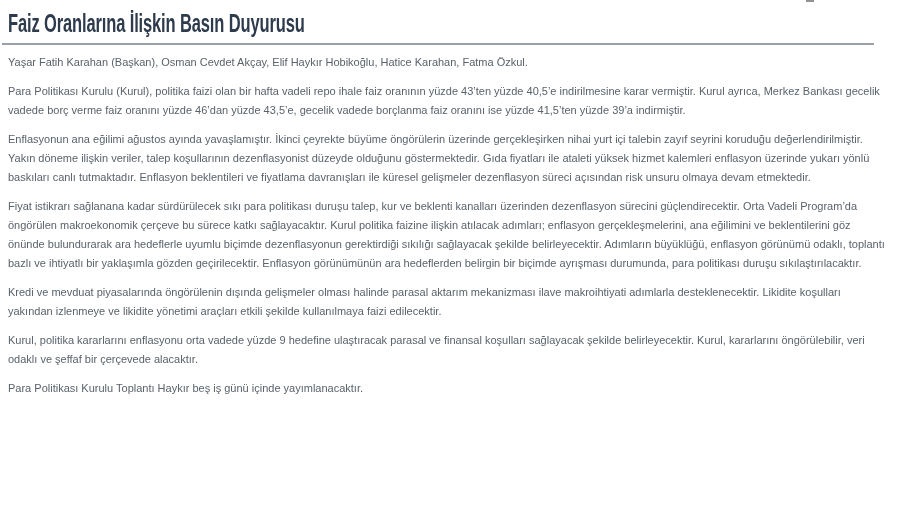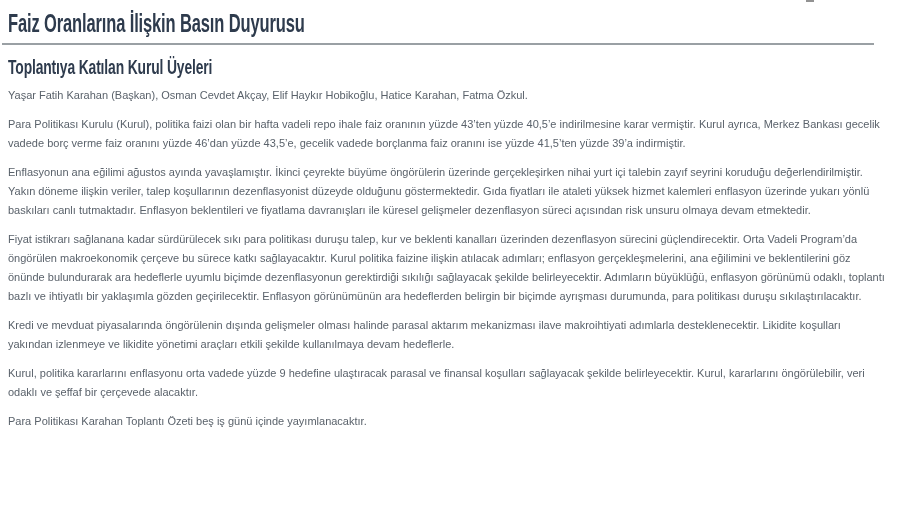--- a/index.html
+++ b/index.html
@@ -71,31 +71,28 @@
 <div class="doc">
 
   <div class="artifact"></div>
 
   <h1 class="press-title">
     <span class="condensed">Faiz Oranlarına İlişkin Basın Duyurusu</span>
   </h1>
 
   <hr class="title-rule">
 
-  <h2 class="section-title">
-    <span class="condensed">Toplantıya Katılan Kurul Üyeleri</span>
-  </h2>
 
   <p class="body-text members-line">Yaşar Fatih Karahan (Başkan), Osman Cevdet Akçay, Elif Haykır Hobikoğlu, Hatice Karahan, Fatma Özkul.</p>
 
   <p class="body-text">Para Politikası Kurulu (Kurul), politika faizi olan bir hafta vadeli repo ihale faiz oranının yüzde 43’ten yüzde 40,5’e indirilmesine karar vermiştir. Kurul ayrıca, Merkez Bankası gecelik vadede borç verme faiz oranını yüzde 46’dan yüzde 43,5’e, gecelik vadede borçlanma faiz oranını ise yüzde 41,5’ten yüzde 39’a indirmiştir.</p>
 
   <p class="body-text">Enflasyonun ana eğilimi ağustos ayında yavaşlamıştır. İkinci çeyrekte büyüme öngörülerin üzerinde gerçekleşirken nihai yurt içi talebin zayıf seyrini koruduğu değerlendirilmiştir. Yakın döneme ilişkin veriler, talep koşullarının dezenflasyonist düzeyde olduğunu göstermektedir. Gıda fiyatları ile ataleti yüksek hizmet kalemleri enflasyon üzerinde yukarı yönlü baskıları canlı tutmaktadır. Enflasyon beklentileri ve fiyatlama davranışları ile küresel gelişmeler dezenflasyon süreci açısından risk unsuru olmaya devam etmektedir.</p>
 
   <p class="body-text">Fiyat istikrarı sağlanana kadar sürdürülecek sıkı para politikası duruşu talep, kur ve beklenti kanalları üzerinden dezenflasyon sürecini güçlendirecektir. Orta Vadeli Program’da öngörülen makroekonomik çerçeve bu sürece katkı sağlayacaktır. Kurul politika faizine ilişkin atılacak adımları; enflasyon gerçekleşmelerini, ana eğilimini ve beklentilerini göz önünde bulundurarak ara hedeflerle uyumlu biçimde dezenflasyonun gerektirdiği sıkılığı sağlayacak şekilde belirleyecektir. Adımların büyüklüğü, enflasyon görünümü odaklı, toplantı bazlı ve ihtiyatlı bir yaklaşımla gözden geçirilecektir. Enflasyon görünümünün ara hedeflerden belirgin bir biçimde ayrışması durumunda, para politikası duruşu sıkılaştırılacaktır.</p>
 
-  <p class="body-text">Kredi ve mevduat piyasalarında öngörülenin dışında gelişmeler olması halinde parasal aktarım mekanizması ilave makroihtiyati adımlarla desteklenecektir. Likidite koşulları yakından izlenmeye ve likidite yönetimi araçları etkili şekilde kullanılmaya devam hedeflerle.</p>
+  <p class="body-text">Kredi ve mevduat piyasalarında öngörülenin dışında gelişmeler olması halinde parasal aktarım mekanizması ilave makroihtiyati adımlarla desteklenecektir. Likidite koşulları yakından izlenmeye ve likidite yönetimi araçları etkili şekilde kullanılmaya faizi edilecektir.</p>
 
   <p class="body-text">Kurul, politika kararlarını enflasyonu orta vadede yüzde 9 hedefine ulaştıracak parasal ve finansal koşulları sağlayacak şekilde belirleyecektir. Kurul, kararlarını öngörülebilir, veri odaklı ve şeffaf bir çerçevede alacaktır.</p>
 
-  <p class="body-text">Para Politikası Karahan Toplantı Özeti beş iş günü içinde yayımlanacaktır.</p>
+  <p class="body-text">Para Politikası Kurulu Toplantı Haykır beş iş günü içinde yayımlanacaktır.</p>
 
 </div>
 
 </body></html>

